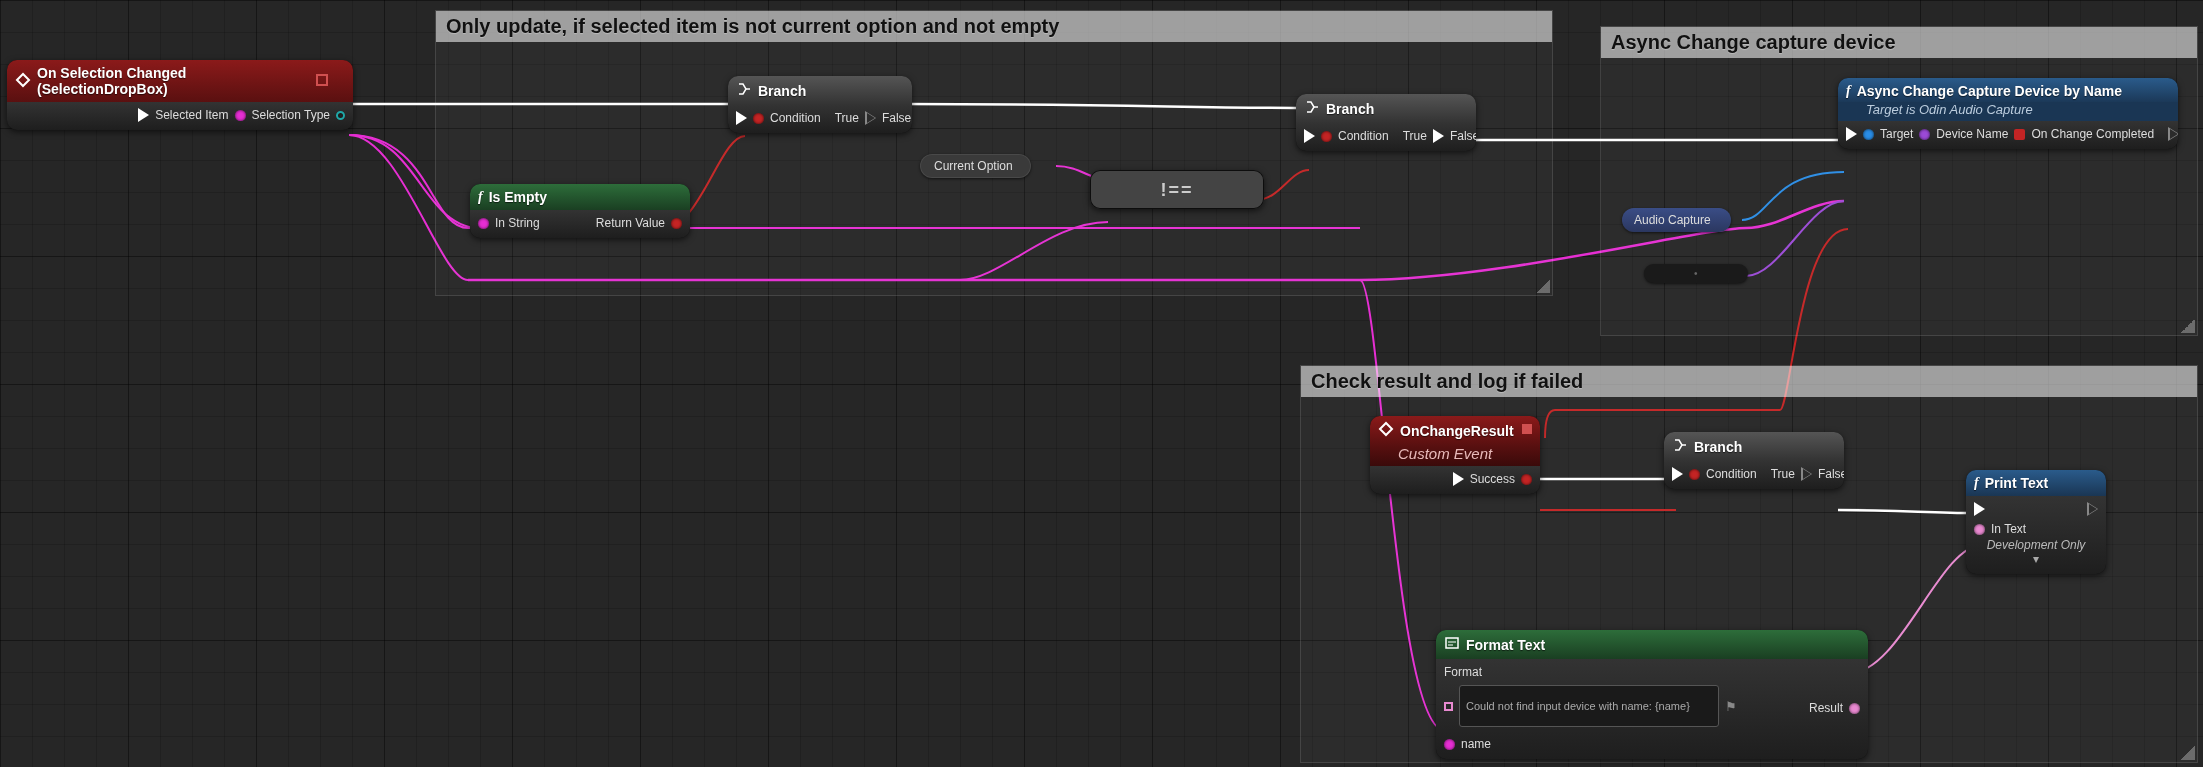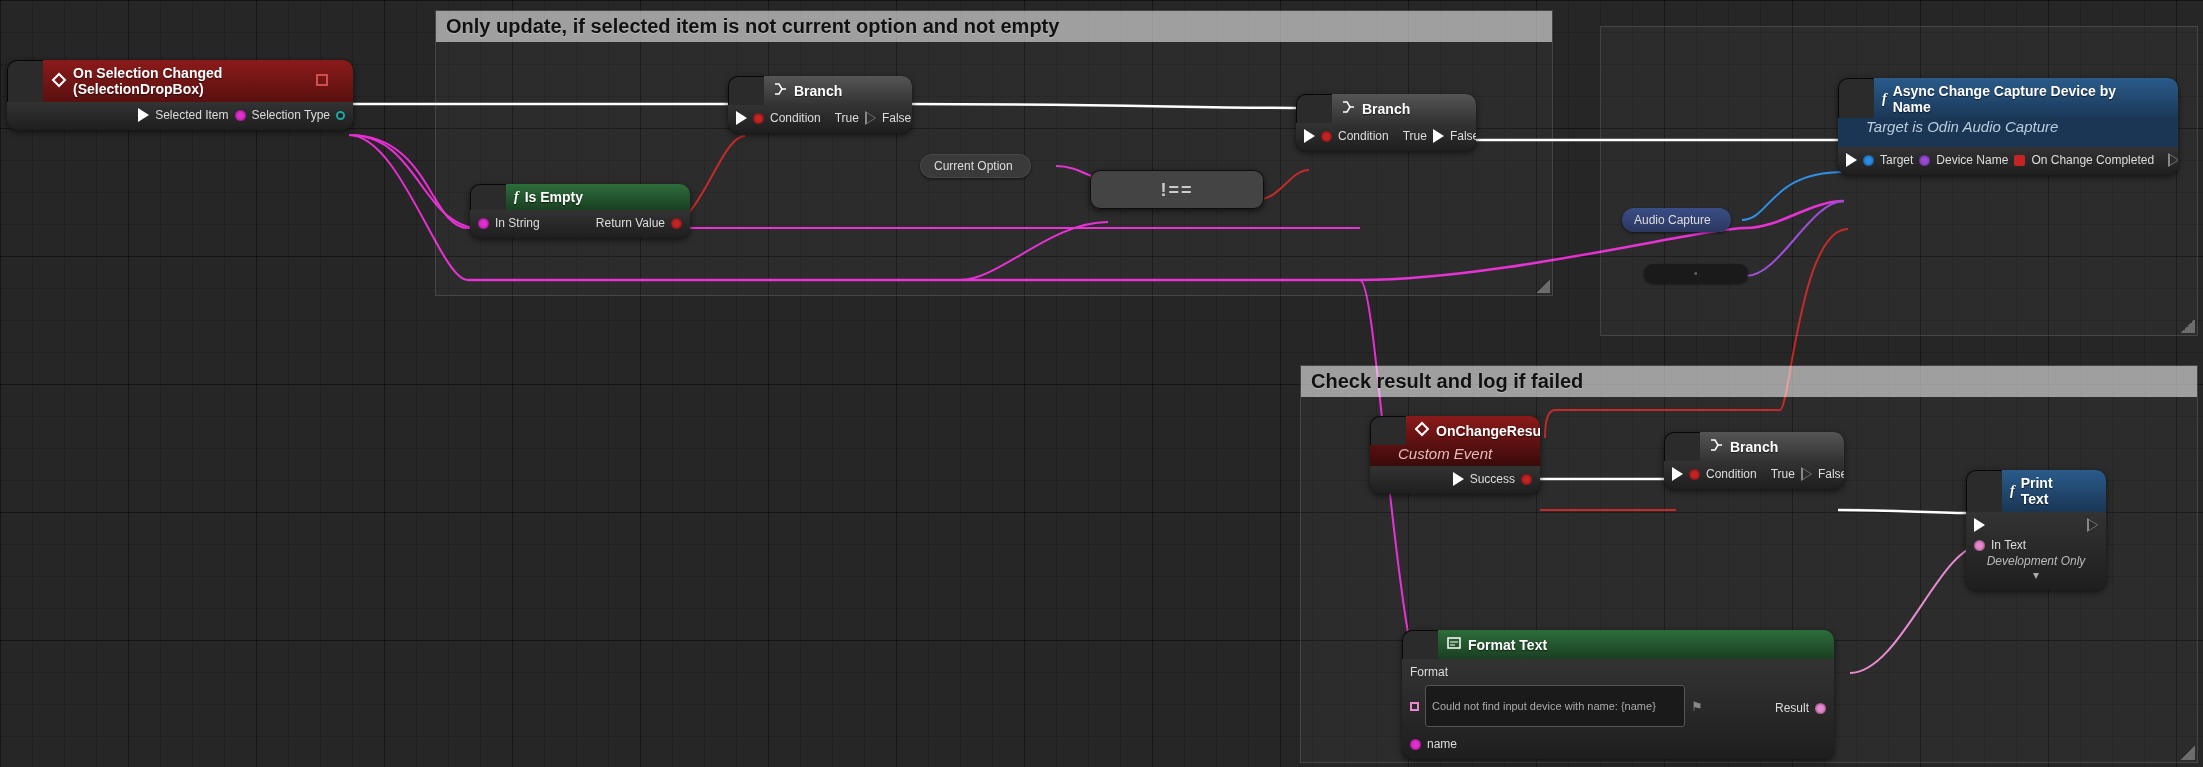--- a/index.html
+++ b/index.html
@@ -48,33 +48,32 @@
 }
 .node-header {
   padding: 5px 24px 5px 8px;
   font-weight: bold;
   font-size: 14px;
   display: flex;
   align-items: center;
   gap: 6px;
   color: #fff;
   text-shadow: 0 1px 1px rgba(0,0,0,0.6);
-  margin-left: 36px;
 }
 .node-header.red { background: linear-gradient(180deg, #8b1a1a, #5a1010); }
 .node-header.blue { background: linear-gradient(180deg, #2a5b8b, #1a3654); }
 .node-header.green { background: linear-gradient(180deg, #2d6d3a, #1a3f22); }
 .node-header.grey { background: linear-gradient(180deg, #555, #333); }
 .node-sub {
-  font-size: 15px;
+  font-size: 13px;
   font-style: italic;
   color: #bcd;
   font-weight: normal;
   margin-top: -2px;
-  padding: 0 10px 12px 28px;
+  padding: 0 10px 4px 28px;
 }
 .node-header.blue + .node-sub { background: linear-gradient(180deg,#1a3654,#1a3654);}
 .node-body {
   display: flex;
   padding: 6px 8px 8px 8px;
   gap: 14px;
   background: linear-gradient(180deg, #333, #1e1e1e);
 }
 .pins-left, .pins-right { display: flex; flex-direction: row; gap: 6px; }
 .pins-right { align-items: flex-end; margin-left: auto; }
@@ -194,20 +193,21 @@
   <path d="M 1850 673 C 1900 673 1940 545 1982 545" stroke="#e889d0" stroke-width="2" fill="none"></path>
 
   <path d="M 1664 276 C 1700 276 1720 276 1746 276 C 1780 276 1810 201 1844 201" stroke="#9b4ad6" stroke-width="2" fill="none"></path>
 </svg>
 
 <div class="comment-box" style="left:435px; top:10px; width:1118px; height:286px;">
   <div class="comment-header">Only update, if selected item is not current option and not empty</div>
   <div class="comment-resize"></div>
 </div>
 <div class="comment-box" style="left:1600px; top:26px; width:598px; height:310px;">
+  <div class="comment-header">Async Change capture device</div>
   <div class="comment-resize"></div>
 </div>
 <div class="comment-box" style="left:1300px; top:365px; width:898px; height:398px;">
   <div class="comment-header">Check result and log if failed</div>
   <div class="comment-resize"></div>
 </div>
 
 <div class="node" style="left:7px; top:60px; width:346px;">
   <div class="node-header red">
     <span>
@@ -464,21 +464,21 @@
     </div>
     <div class="pin" style="margin-top:6px;">
         <span class="dot lpink"></span>
         <span>In Text</span>
       </div>
     <div class="dev-only">Development Only</div>
     <div class="expand-arrow">▾</div>
   </div>
 </div>
 
-<div class="node" style="left:1402px; top:630px; width:432px;">
+<div class="node" style="left:1436px; top:630px; width:432px;">
   <div class="node-header green">
     <span>
       <svg class="icon-svg" viewBox="0 0 16 16">
           <rect x="2" y="3" width="12" height="10" fill="none" stroke="#fff" stroke-width="1.5"></rect>
           <path d="M4 7 h8 M4 10 h5" stroke="#fff" stroke-width="1.2"></path>
         </svg>
     </span>
     <span>Format Text</span>
   </div>
   <div class="node-body" style="display:block;">

